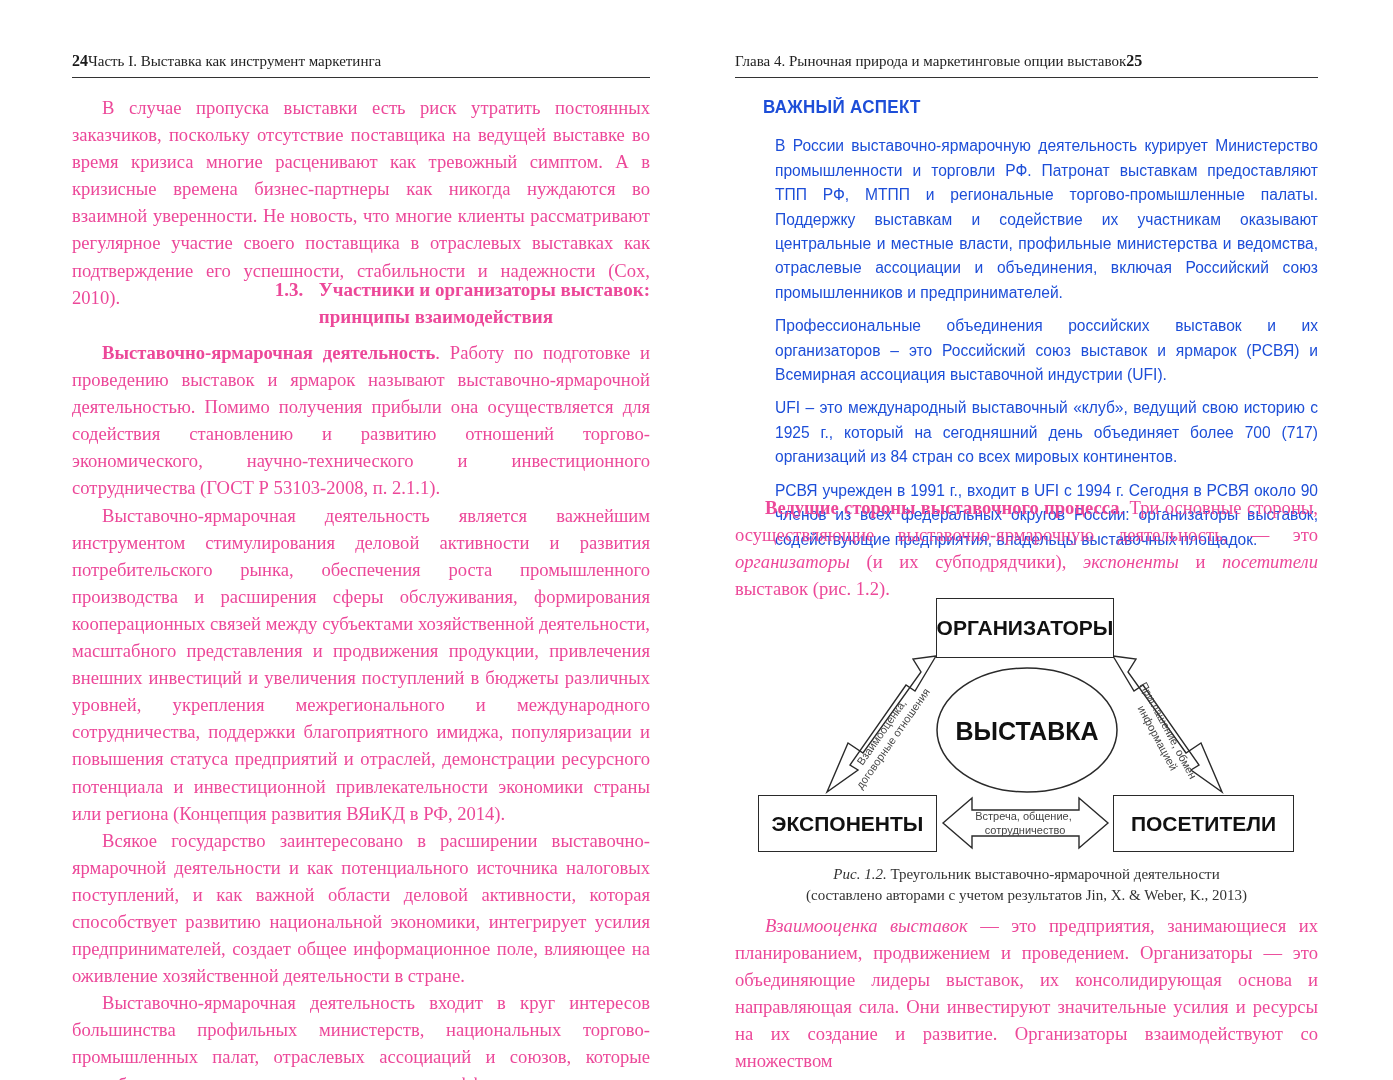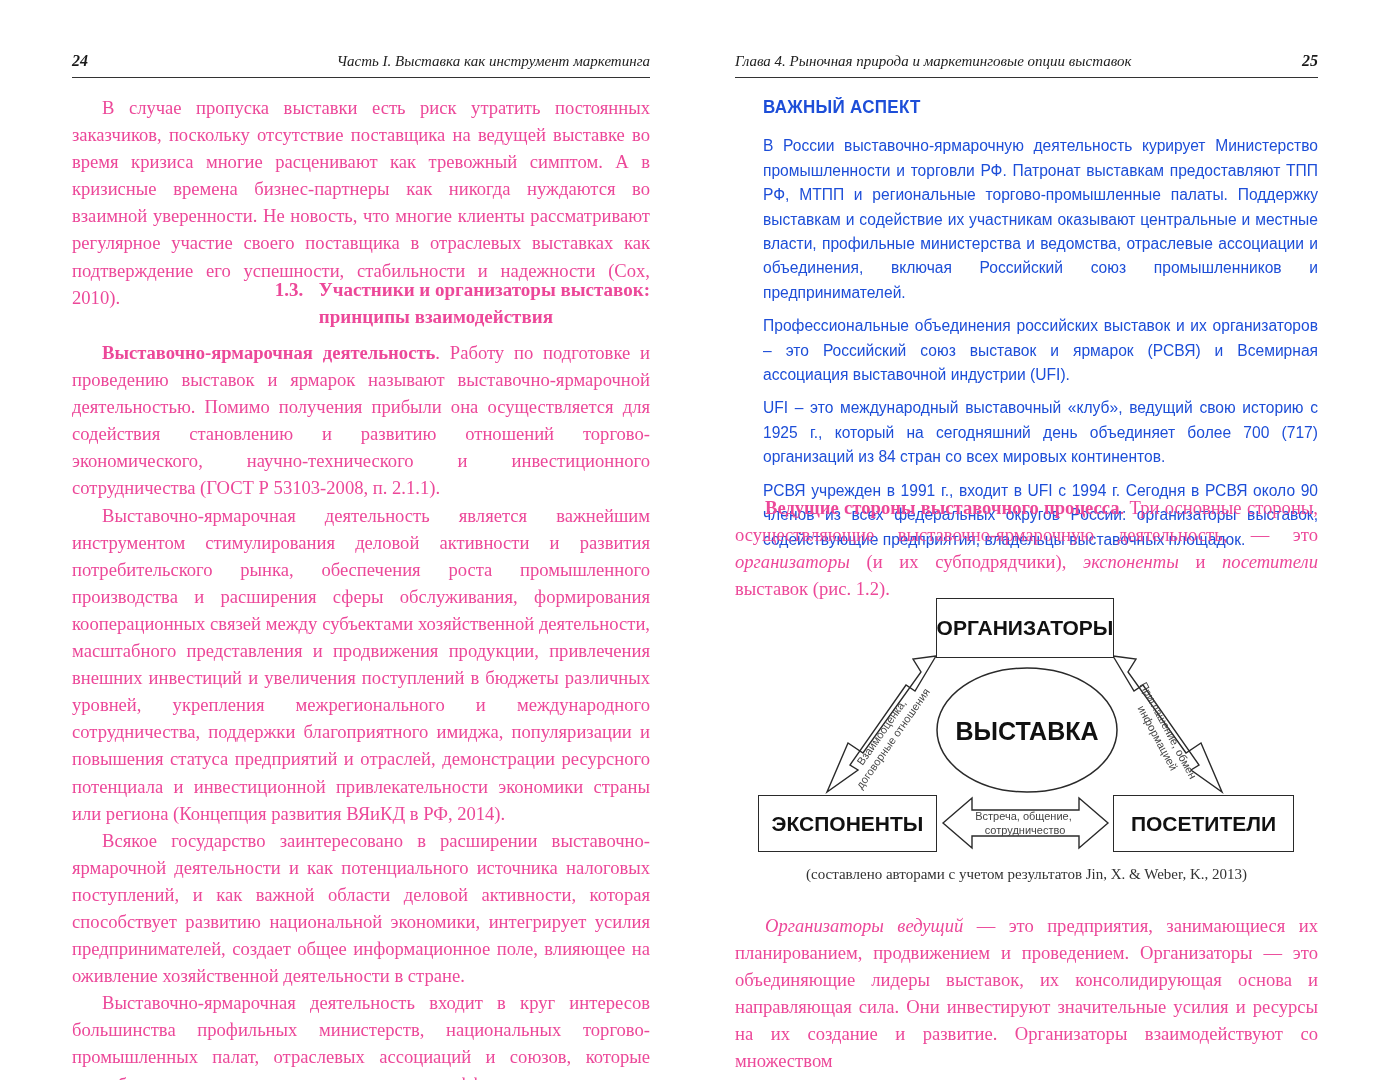--- a/index.html
+++ b/index.html
@@ -2,30 +2,30 @@
 <html><head>
 <meta charset="utf-8">
 <style>
   html, body { margin:0; padding:0; background:#ffffff; }
   body { width:1393px; height:1080px; position:relative; overflow:hidden; color:#1a1a1a; }
   .page { position:absolute; top:0; height:1080px; }
   .page.left { left:72px; width:578px; }
   .page.right { left:735px; width:583px; }
   .serif { font-family:"Liberation Serif","DejaVu Serif",serif; }
   .sans { font-family:"Liberation Sans","DejaVu Sans",sans-serif; }
-  .run-head { position:absolute; top:52px; left:0; right:0; height:22px; font-size:15px; display:flex; justify-content:space-between; align-items:baseline;font-style:italic; }
+  .run-head { position:absolute; top:52px; left:0; right:0; height:22px; font-size:15px; display:flex; align-items:baseline; }
   .run-head .pno { font-weight:bold; font-size:16px; }
   .run-head .title { color:#222; }
   .rule { position:absolute; top:77px; left:0; right:0; height:0; border-top:1.5px solid #333; }
   .body-text { position:absolute; left:0; right:0; font-size:18.6px; line-height:27.1px; text-align:justify; color:#ec4899; }
   .body-text p { margin:0; text-indent:30px; }
   .h2 { font-weight:bold; font-size:19px; line-height:27px; display:flex; margin:0;justify-content:flex-end; }
   .h2 .num { width:44px; flex:none; }
   .aside { position:absolute; left:28px; right:0; font-size:15.6px; line-height:24.4px; color:#1d4ed8; text-align:justify; }
-  .aside p { margin:0 0 9px 0; }
+  .aside p { margin:0 0 9px 12px; }
   .aside .aside-title { font-weight:bold; font-size:17px; letter-spacing:0.3px; margin-bottom:14px; transform:scaleY(1.08); }
   .caption { position:absolute; left:0; right:0; text-align:center; font-size:15px; line-height:21px; color:#333; }
   .caption .em { font-style:italic; }
   .it { font-style:italic; }
   .b { font-weight:bold; }
   .diagram { position:absolute; }
   .dbox { position:absolute; border:1.5px solid #2a2a2a; background:#fff; display:flex; align-items:center; justify-content:center; font-family:"Liberation Sans","DejaVu Sans",sans-serif; font-weight:bold; font-size:21px; color:#111; }
 </style>
 </head>
 <body>
@@ -105,19 +105,20 @@
         <tspan x="290" y="244">сотрудничество</tspan>
       </text>
       <text x="292" y="150" font-family="Liberation Sans, DejaVu Sans, sans-serif" font-weight="bold" font-size="25" fill="#111" text-anchor="middle">ВЫСТАВКА</text>
     </svg>
     <div class="dbox" style="left:201px; top:8px; width:176px; height:58px;">ОРГАНИЗАТОРЫ</div>
     <div class="dbox" style="left:23px; top:205px; width:177px; height:55px;">ЭКСПОНЕНТЫ</div>
     <div class="dbox" style="left:378px; top:205px; width:179px; height:55px;">ПОСЕТИТЕЛИ</div>
   </div>
 
   <div class="caption serif" style="top:864px;">
+    <div><span class="em">Рис. 1.2.</span><span> Треугольник выставочно-ярмарочной деятельности</span></div>
     <div>(составлено авторами с учетом результатов Jin, X. &amp; Weber, K., 2013)</div>
   </div>
 
   <div class="body-text" style="top:912px;">
-    <p><span class="it">Организаторы ведущий</span><span> — это предприятия, занимающиеся их планированием, продвижением и проведением. Организаторы — это объединяющие лидеры выставок, их консолидирующая основа и направляющая сила. Они инвестируют значительные усилия и ресурсы на их создание и развитие. Организаторы взаимодействуют со множеством</span></p>
+    <p><span class="it">Взаимооценка выставок</span><span> — это предприятия, занимающиеся их планированием, продвижением и проведением. Организаторы — это объединяющие лидеры выставок, их консолидирующая основа и направляющая сила. Они инвестируют значительные усилия и ресурсы на их создание и развитие. Организаторы взаимодействуют со множеством</span></p>
   </div>
 </div>
 
 </body></html>

